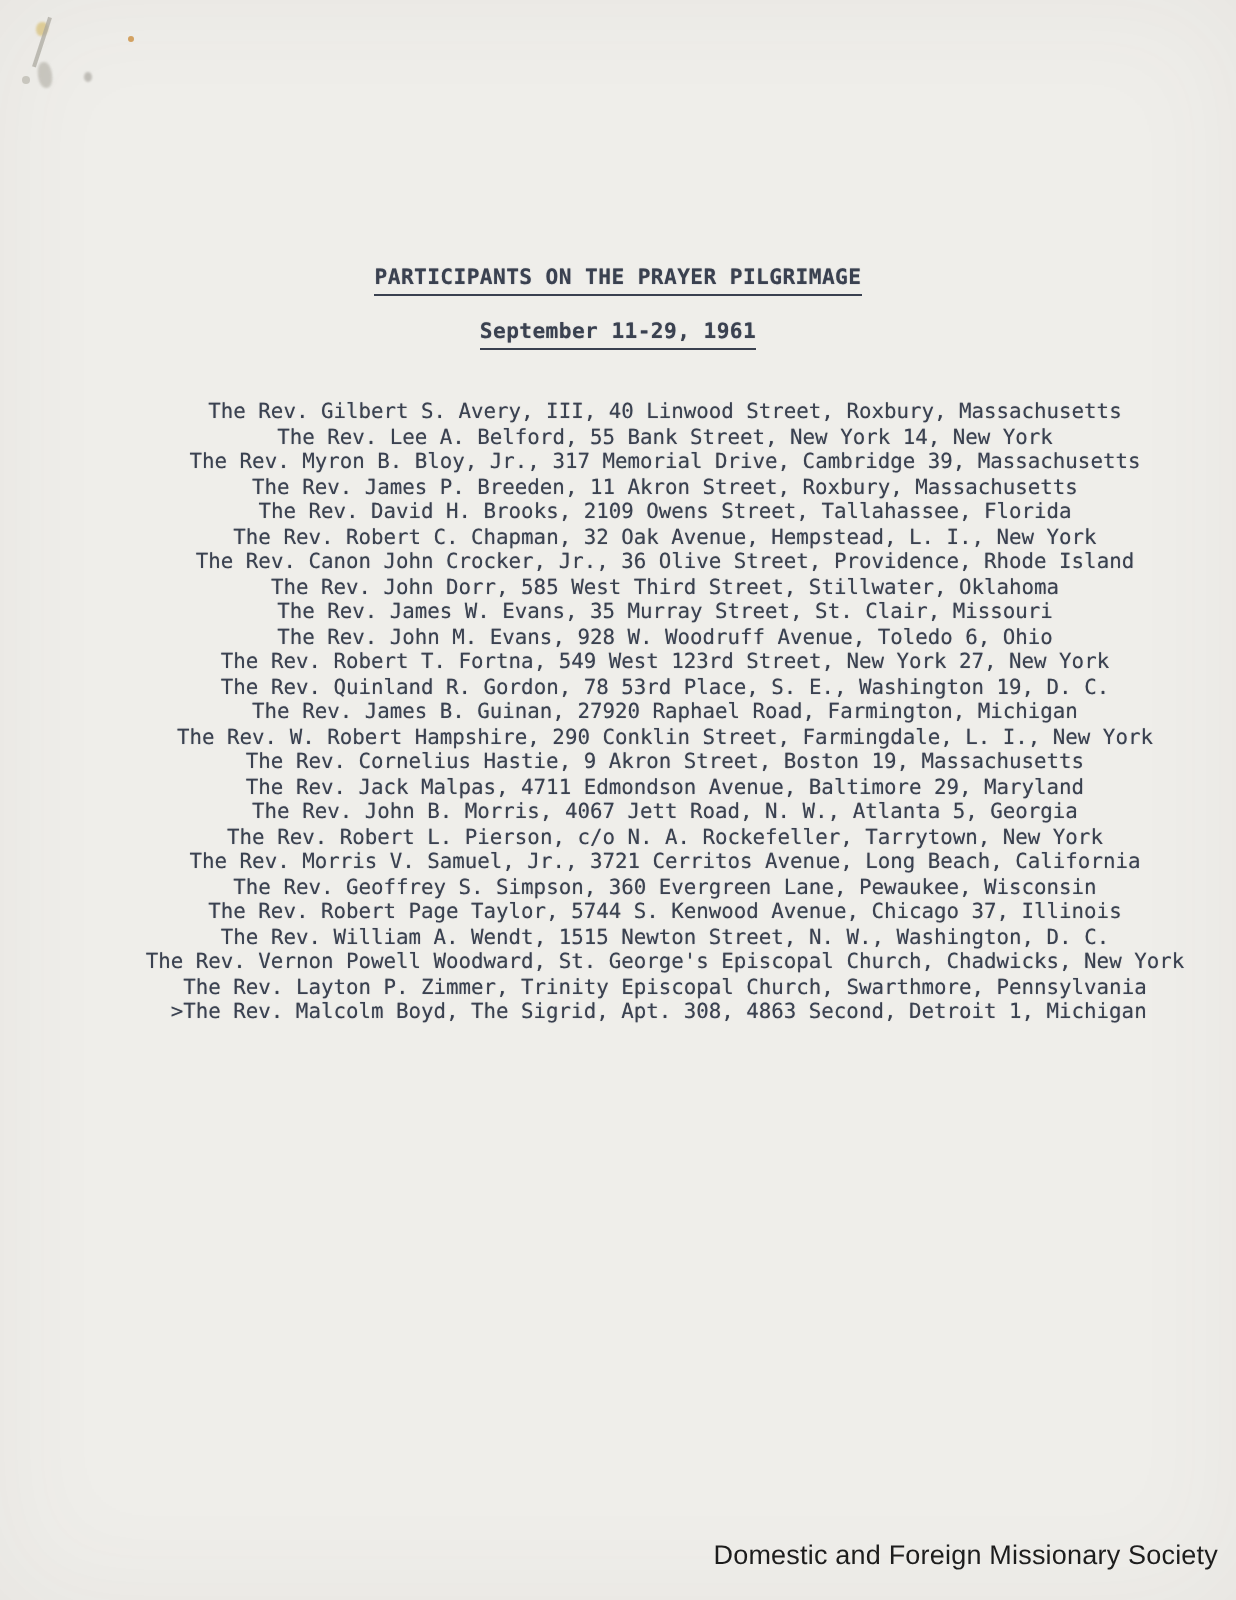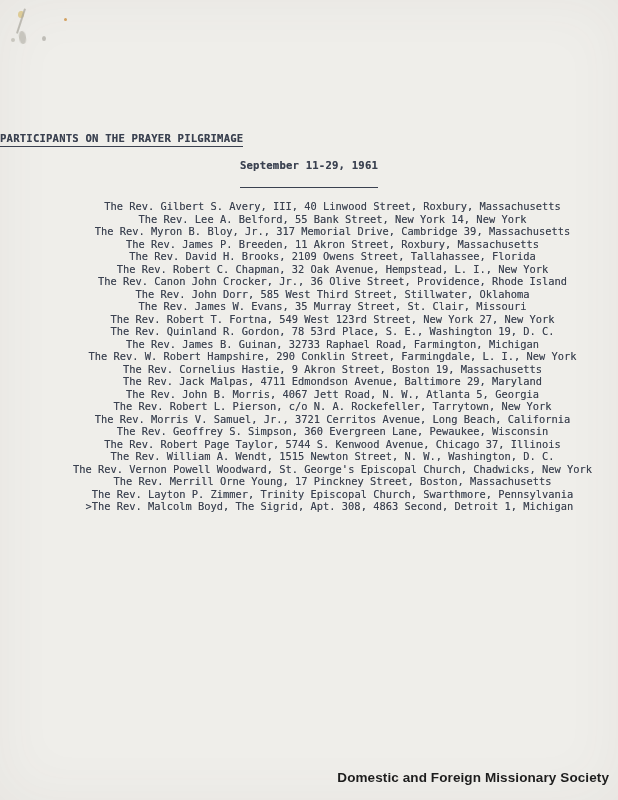--- a/index.html
+++ b/index.html
@@ -49,21 +49,21 @@
     background:#b0ada4;opacity:.6;border-radius:50%;
   }
   .stain-dot-b{
     left:42px;top:36px;width:4px;height:5px;
     background:#9a978f;opacity:.55;border-radius:50%;
     filter:blur(.4px);
   }
   .title-block{
     position:absolute;
     left:0;top:127px;width:618px;
-    text-align:left;
+    text-align:center;
     color:var(--ink);
   }
   .doc-title{
     display:inline-block;
     font-size:10.6px;
     font-weight:bold;
     letter-spacing:.2px;
     padding-bottom:2px;
     border-bottom:1.2px solid var(--ink);
     text-shadow:0 0 .5px rgba(58,65,80,.55);
@@ -73,21 +73,21 @@
     position:absolute;
     left:0;top:154px;width:618px;
     text-align:center;
     color:var(--ink);
   }
   .doc-date{
     display:inline-block;
     font-size:10.6px;
     font-weight:bold;
     letter-spacing:.2px;
-    padding-bottom:16px;
+    padding-bottom:2px;
     border-bottom:1.2px solid var(--ink);
     text-shadow:0 0 .5px rgba(58,65,80,.55);
     white-space:pre;
   }
   .participant-list{
     position:absolute;
     left:55px;top:200px;width:555px;
     color:var(--ink);
     font-size:10.4px;
     line-height:12.5px;
@@ -97,21 +97,21 @@
     white-space:pre;
     text-shadow:0 0 .45px rgba(58,65,80,.5);
   }
   .participant-line.marked{
     text-indent:-6.3px; 
   }
   .attribution{
     position:absolute;
     right:9px;top:770px;
     font-family:"Liberation Sans", sans-serif;
-    font-weight:bold;
+    font-weight:normal;
     font-size:13.5px;
     color:var(--attr);
     letter-spacing:.1px;
   }
 </style>
 </head>
 <body>
 
 <div class="page">
 
@@ -133,33 +133,33 @@
   <div class="participant-list" id="participant-list">
       <div class="participant-line">The Rev. Gilbert S. Avery, III, 40 Linwood Street, Roxbury, Massachusetts</div>
       <div class="participant-line">The Rev. Lee A. Belford, 55 Bank Street, New York 14, New York</div>
       <div class="participant-line">The Rev. Myron B. Bloy, Jr., 317 Memorial Drive, Cambridge 39, Massachusetts</div>
       <div class="participant-line">The Rev. James P. Breeden, 11 Akron Street, Roxbury, Massachusetts</div>
       <div class="participant-line">The Rev. David H. Brooks, 2109 Owens Street, Tallahassee, Florida</div>
       <div class="participant-line">The Rev. Robert C. Chapman, 32 Oak Avenue, Hempstead, L. I., New York</div>
       <div class="participant-line">The Rev. Canon John Crocker, Jr., 36 Olive Street, Providence, Rhode Island</div>
       <div class="participant-line">The Rev. John Dorr, 585 West Third Street, Stillwater, Oklahoma</div>
       <div class="participant-line">The Rev. James W. Evans, 35 Murray Street, St. Clair, Missouri</div>
+      <div class="participant-line">The Rev. John M. Evans, 928 W. Woodruff Avenue, Toledo 6, Ohio</div>
       <div class="participant-line">The Rev. Robert T. Fortna, 549 West 123rd Street, New York 27, New York</div>
       <div class="participant-line">The Rev. Quinland R. Gordon, 78 53rd Place, S. E., Washington 19, D. C.</div>
-      <div class="participant-line">The Rev. James B. Guinan, 32733 Raphael Road, Farmington, Michigan</div>
+      <div class="participant-line">The Rev. James B. Guinan, 27920 Raphael Road, Farmington, Michigan</div>
       <div class="participant-line">The Rev. W. Robert Hampshire, 290 Conklin Street, Farmingdale, L. I., New York</div>
       <div class="participant-line">The Rev. Cornelius Hastie, 9 Akron Street, Boston 19, Massachusetts</div>
       <div class="participant-line">The Rev. Jack Malpas, 4711 Edmondson Avenue, Baltimore 29, Maryland</div>
       <div class="participant-line">The Rev. John B. Morris, 4067 Jett Road, N. W., Atlanta 5, Georgia</div>
       <div class="participant-line">The Rev. Robert L. Pierson, c/o N. A. Rockefeller, Tarrytown, New York</div>
       <div class="participant-line">The Rev. Morris V. Samuel, Jr., 3721 Cerritos Avenue, Long Beach, California</div>
       <div class="participant-line">The Rev. Geoffrey S. Simpson, 360 Evergreen Lane, Pewaukee, Wisconsin</div>
       <div class="participant-line">The Rev. Robert Page Taylor, 5744 S. Kenwood Avenue, Chicago 37, Illinois</div>
       <div class="participant-line">The Rev. William A. Wendt, 1515 Newton Street, N. W., Washington, D. C.</div>
       <div class="participant-line">The Rev. Vernon Powell Woodward, St. George's Episcopal Church, Chadwicks, New York</div>
-      <div class="participant-line">The Rev. Merrill Orne Young, 17 Pinckney Street, Boston, Massachusetts</div>
       <div class="participant-line">The Rev. Layton P. Zimmer, Trinity Episcopal Church, Swarthmore, Pennsylvania</div>
       <div class="participant-line marked">&gt;The Rev. Malcolm Boyd, The Sigrid, Apt. 308, 4863 Second, Detroit 1, Michigan</div>
     </div>
 
   <div class="attribution">Domestic and Foreign Missionary Society</div>
 
 </div>
 
 </body></html>

